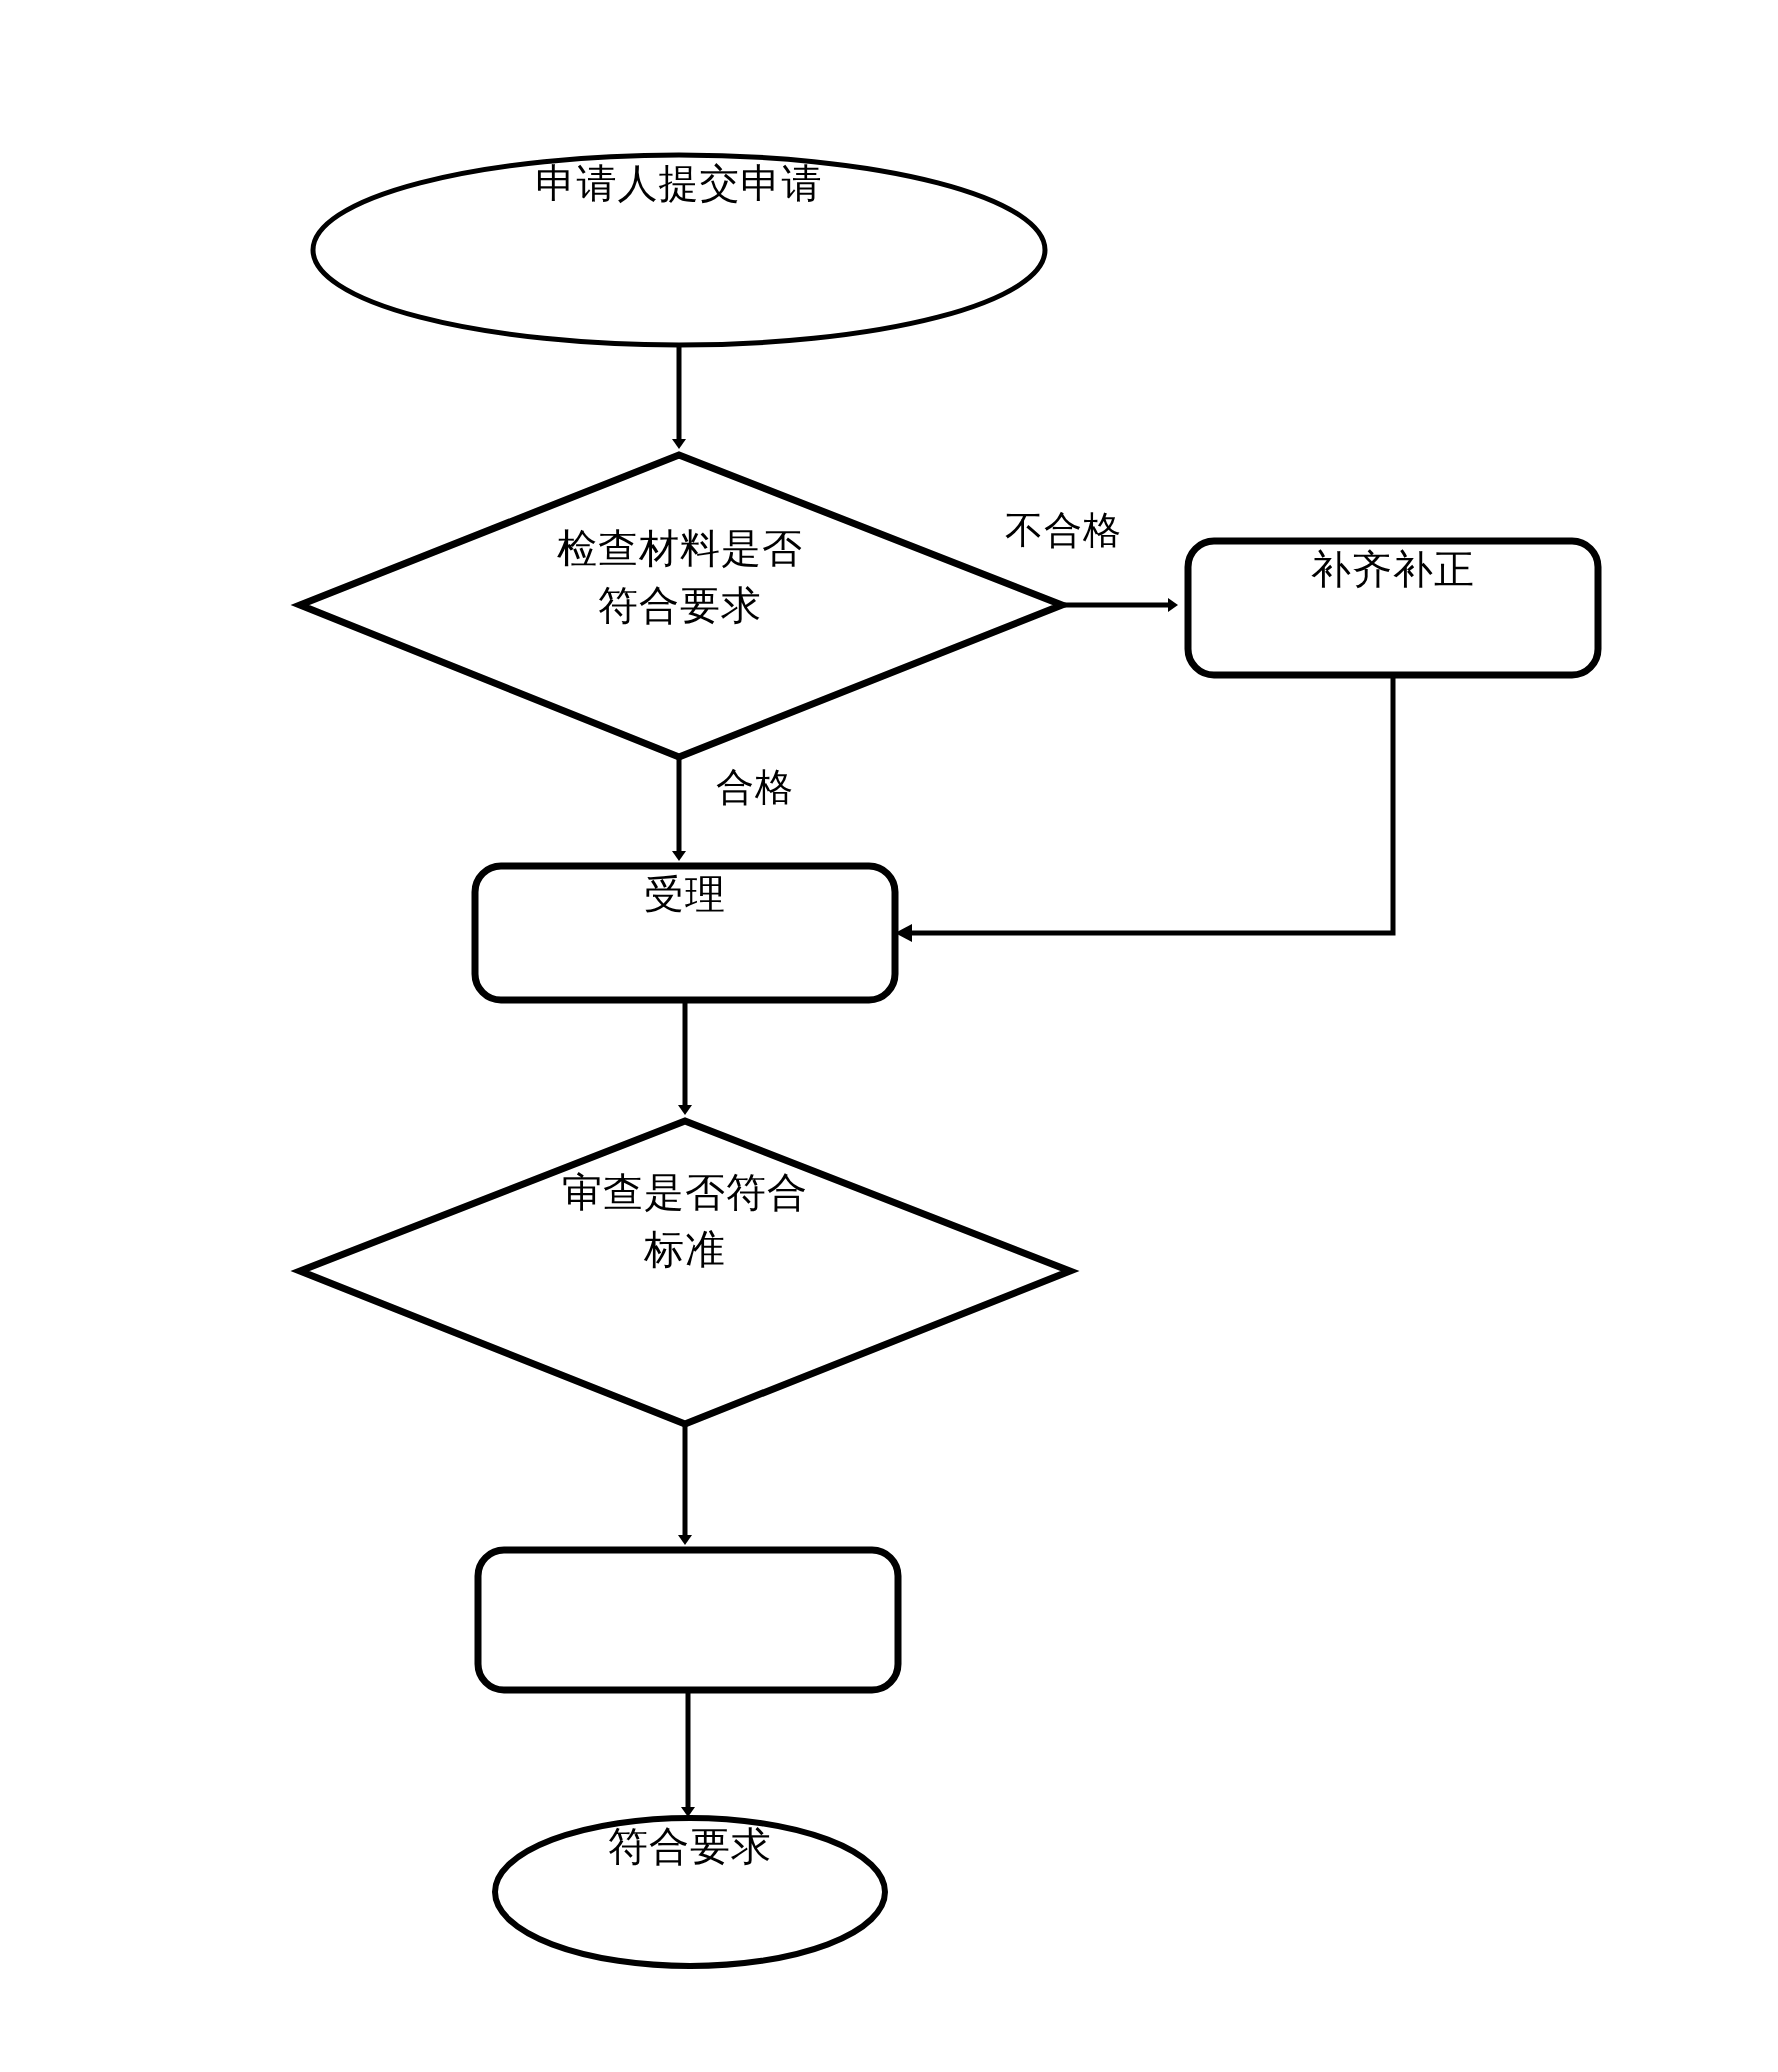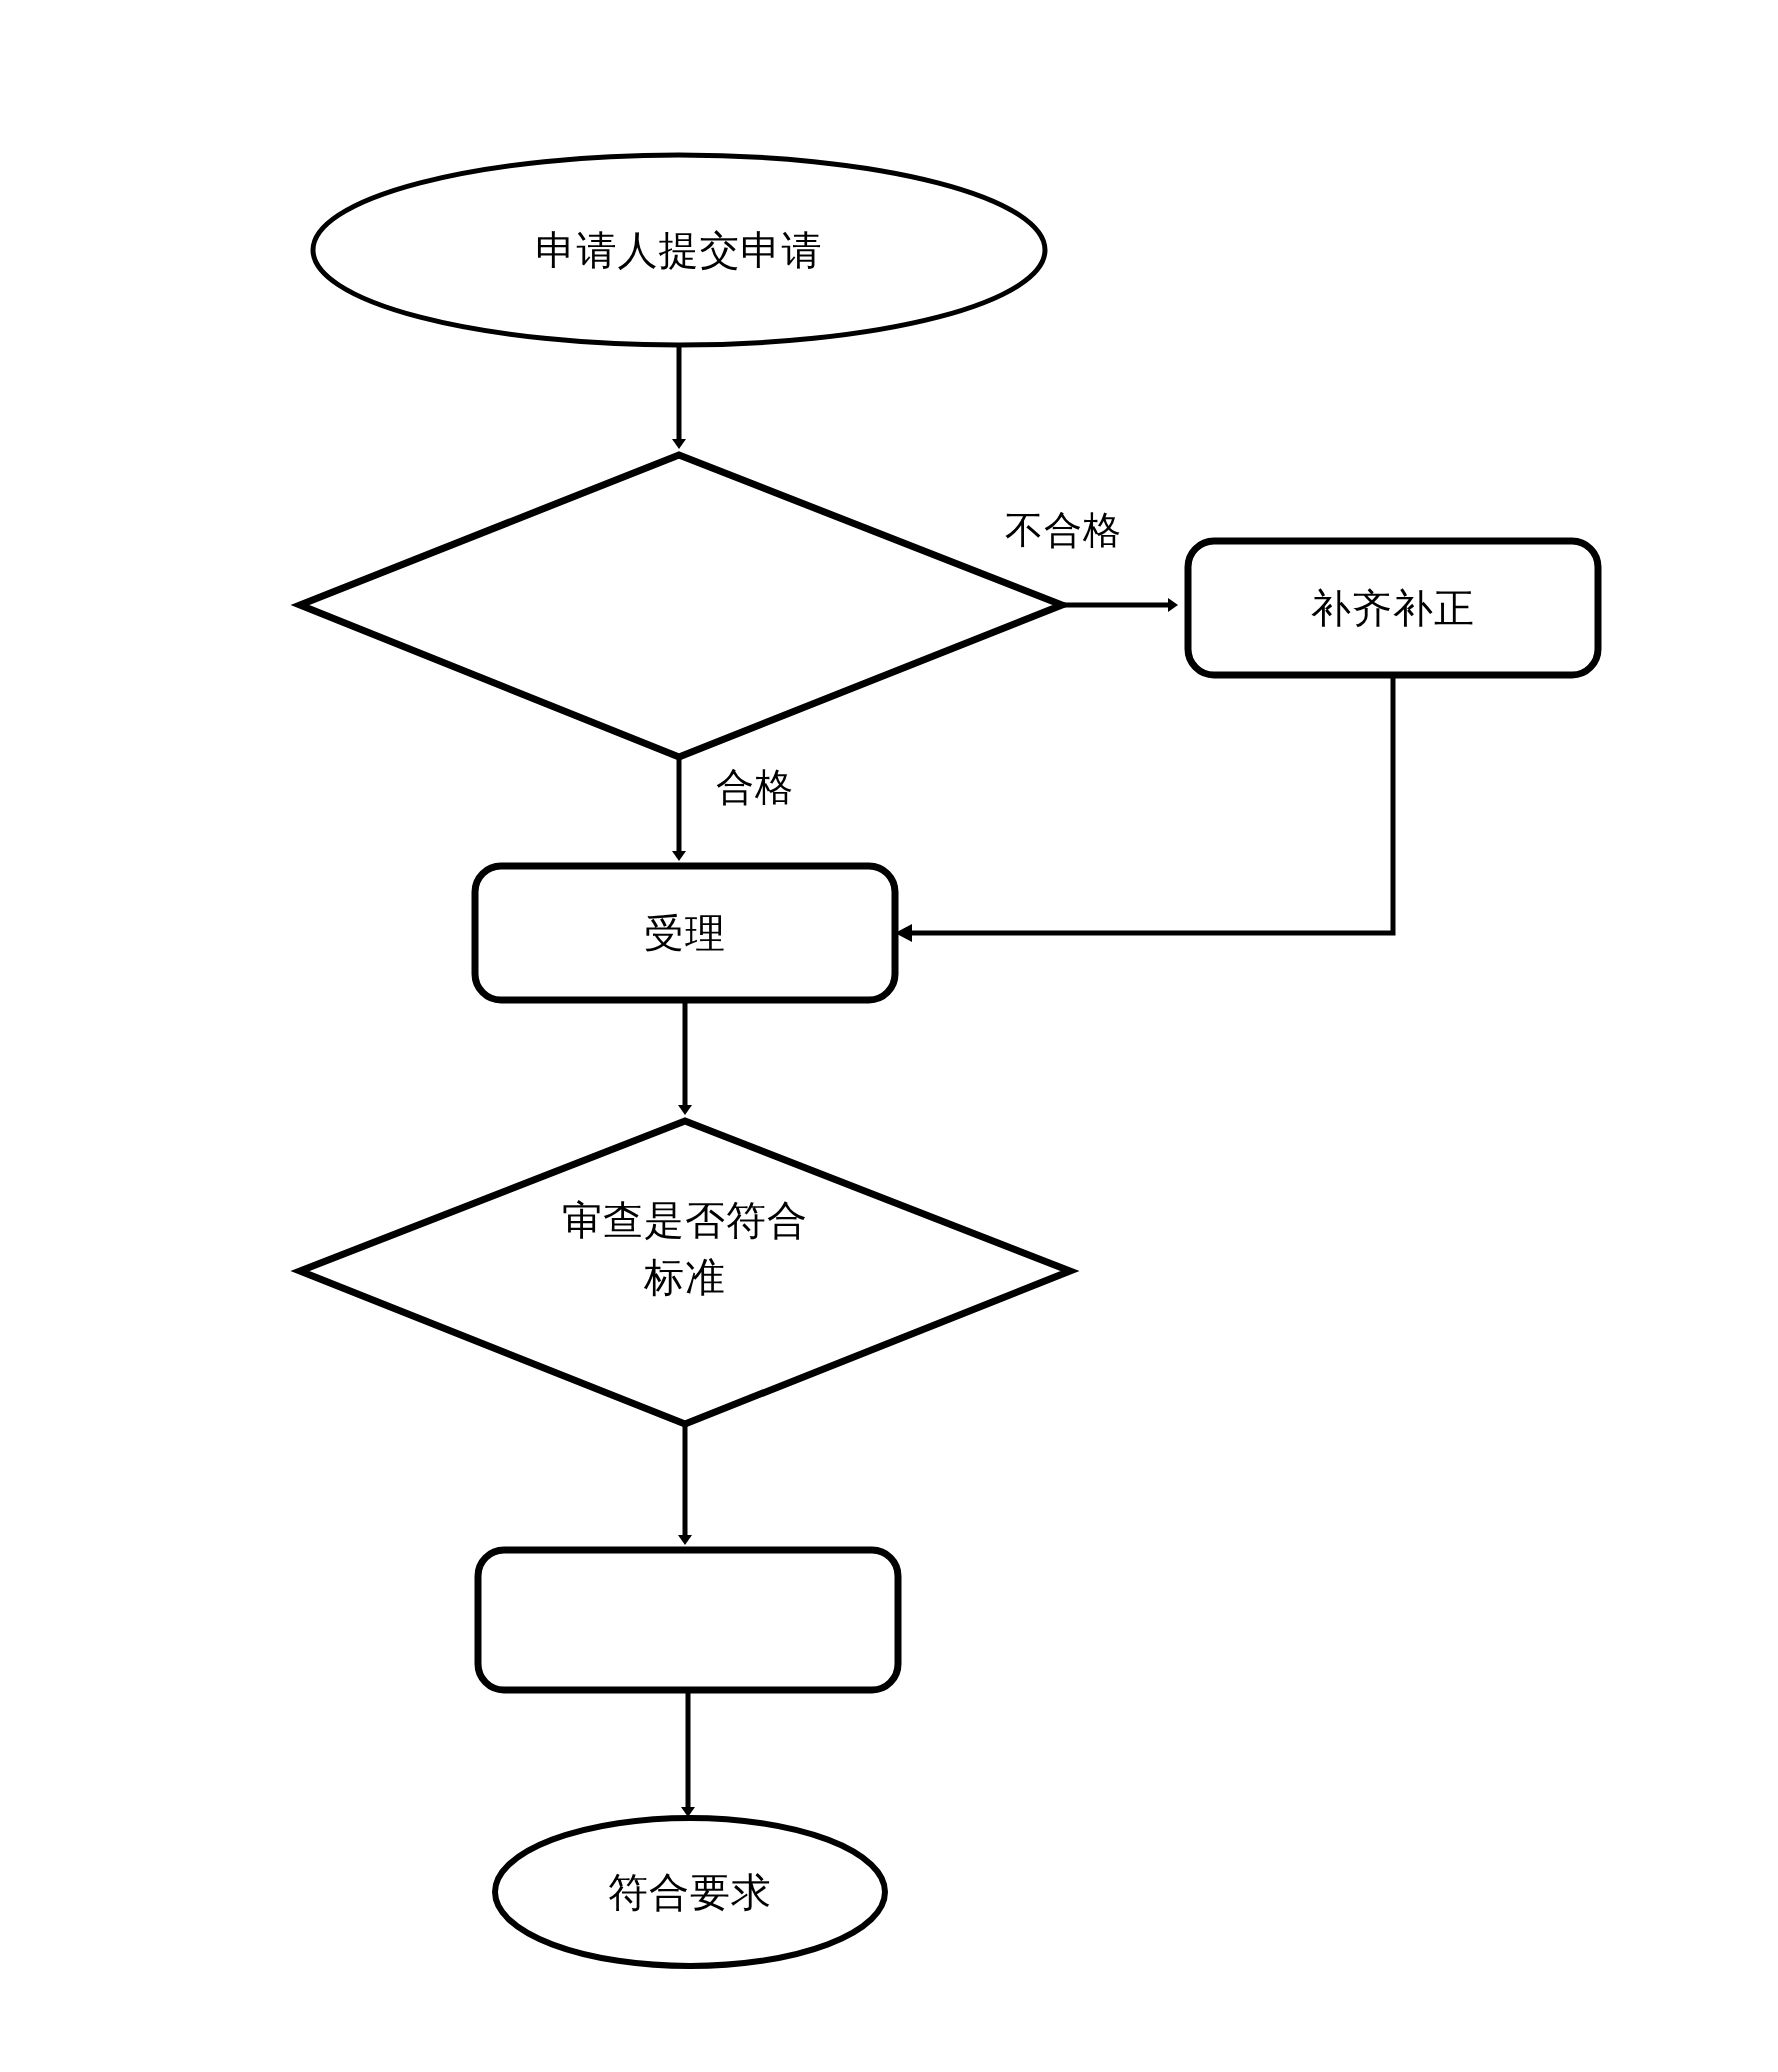--- a/index.html
+++ b/index.html
@@ -25,21 +25,21 @@
     left: 0;
     top: 0;
     width: 1778px;
     height: 2072px;
   }
   .node-text {
     position: absolute;
     display: flex;
     flex-direction: column;
     align-items: center;
-    justify-content: center;
+    justify-content: flex-start;
     text-align: center;
     font-family: "Liberation Sans", "DejaVu Sans", sans-serif;
     font-size: 40px;
     line-height: 1.42;
     color: #000000;
     letter-spacing: 1px;
     white-space: nowrap;
     pointer-events: none;
   }
   .edge-label {
@@ -91,20 +91,24 @@
 
     <line x1="688" y1="1690" x2="688" y2="1812" stroke="#000000" stroke-width="5" marker-end="url(#arrow-down)"></line>
 
     <ellipse cx="690" cy="1892" rx="195" ry="74" fill="#ffffff" stroke="#000000" stroke-width="6"></ellipse>
   </svg>
 
   <div class="node-text" style="left:313px; top:155px; width:732px; height:190px;">
     <span>申请人提交申请</span>
   </div>
 
+  <div class="node-text" style="left:400px; top:520px; width:560px; height:170px;">
+    <span>检查材料是否</span>
+    <span>符合要求</span>
+  </div>
 
   <div class="node-text" style="left:1188px; top:541px; width:410px; height:134px;">
     <span>补齐补正</span>
   </div>
 
   <div class="node-text" style="left:475px; top:866px; width:420px; height:134px;">
     <span>受理</span>
   </div>
 
   <div class="node-text" style="left:405px; top:1164px; width:560px; height:170px;">

